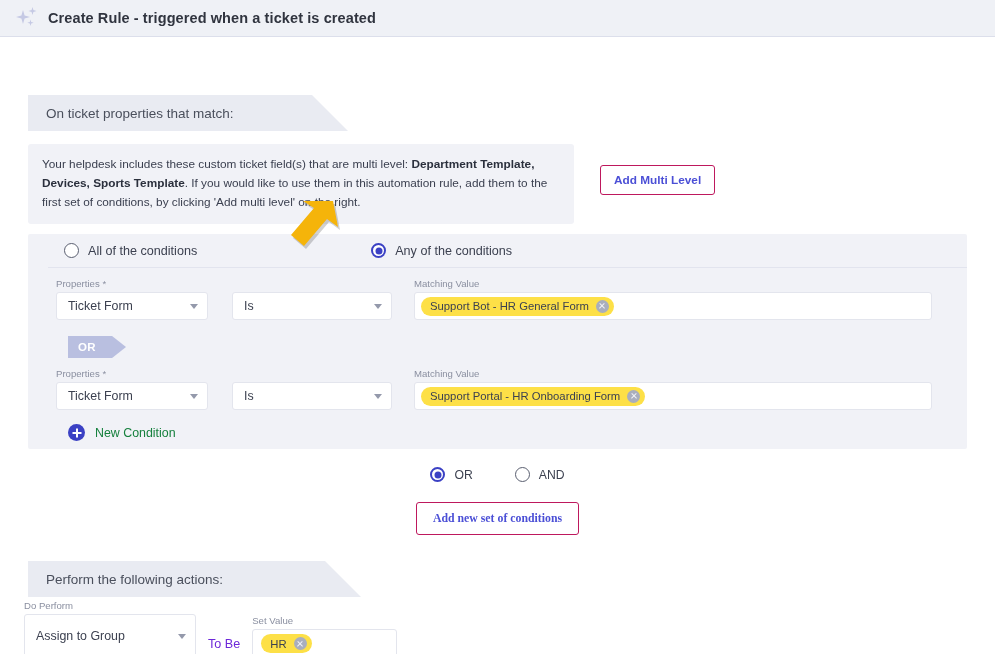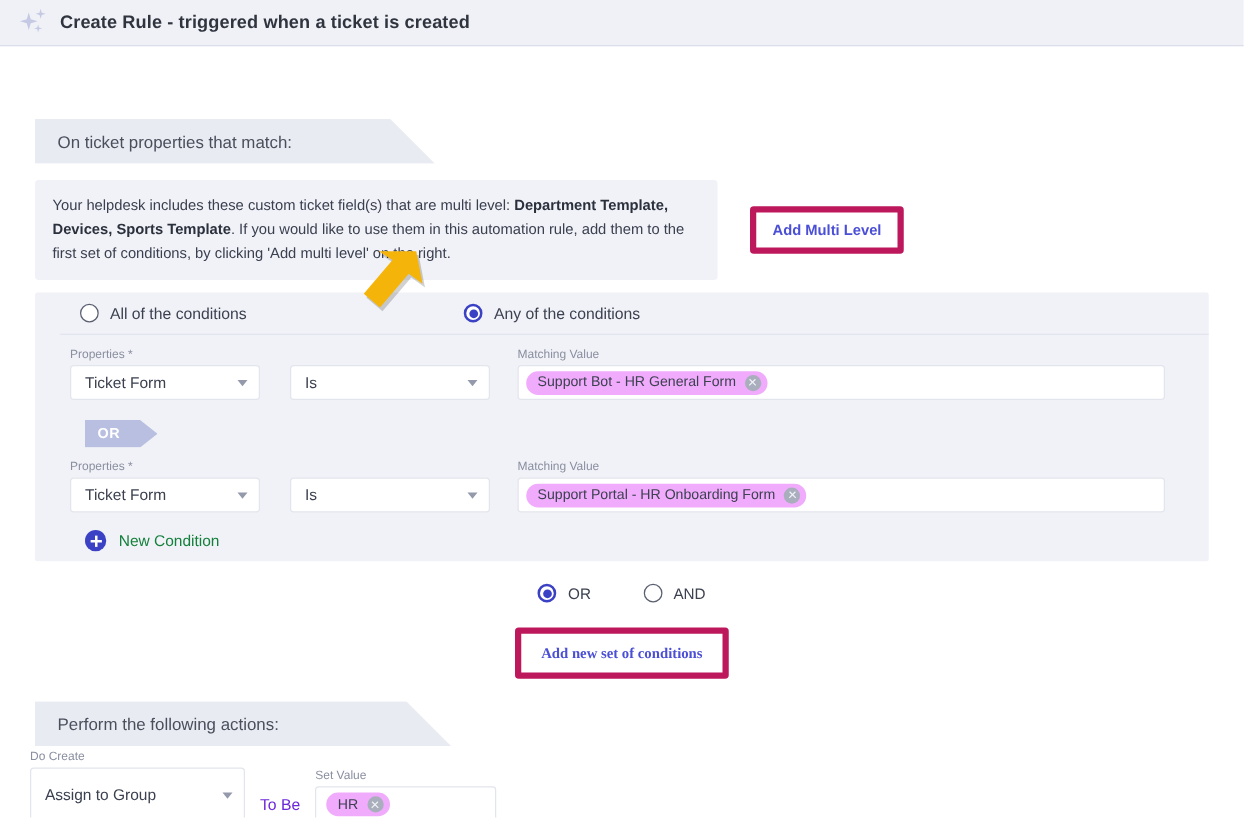--- a/index.html
+++ b/index.html
@@ -52,21 +52,21 @@
     padding: 11px 14px 12px 14px;
     font-size: 11.8px;
     line-height: 1.62;
     color: #3b4050;
     width: 546px;
   }
   .info-box b { font-weight: bold; color: #2b303d; }
 
   .btn-outline {
     background: #ffffff;
-    border: 5px solid #be185d;
+    border: 1px solid #be185d;
     border-radius: 3px;
     color: #4b4fd6;
     font-size: 11.8px;
     font-weight: bold;
     padding: 7px 13px;
     cursor: pointer;
     white-space: nowrap;
     font-family: "Liberation Sans", sans-serif;
   }
 
@@ -127,21 +127,21 @@
   .value-box {
     background: #fff;
     border: 1px solid #e3e5ed;
     border-radius: 3px;
     height: 28px;
     display: flex;
     align-items: center;
     padding: 0 6px;
   }
   .chip {
-    background: #f0abfc;
+    background: #fde047;
     border-radius: 11px;
     height: 19px;
     display: inline-flex;
     align-items: center;
     padding: 0 5px 0 9px;
     font-size: 11.3px;
     color: #3c4150;
   }
   .chip-x {
     width: 13px; height: 13px; border-radius: 50%;
@@ -313,21 +313,21 @@
   </div>
 
   <div style="position:absolute; left:28px; top:524px; width:333px;">
     <div class="ribbon">
       <span>Perform the following actions:</span>
     </div>
   </div>
 
   <div style="position:absolute; left:24px; top:563px; display:flex; align-items:flex-end;">
     <div style="width:172px;">
-      <span class="field-label">Do Create</span>
+      <span class="field-label">Do Perform</span>
       <div class="select" style="height:44px;">
         <span>Assign to Group</span>
         <span class="caret"></span>
       </div>
     </div>
     <span class="to-be" style="margin:0 12px 7px 12px;">To Be</span>
     <div style="width:145px;">
       <span class="field-label">Set Value</span>
       <div class="value-box" style="height:29px; padding:0 8px;">
         <span class="chip">

